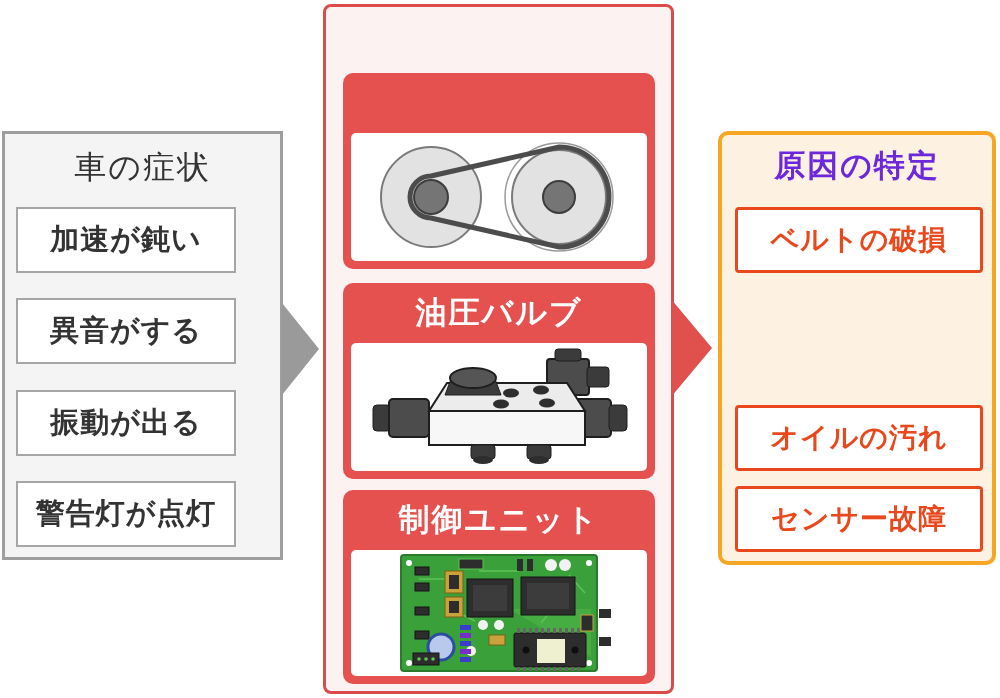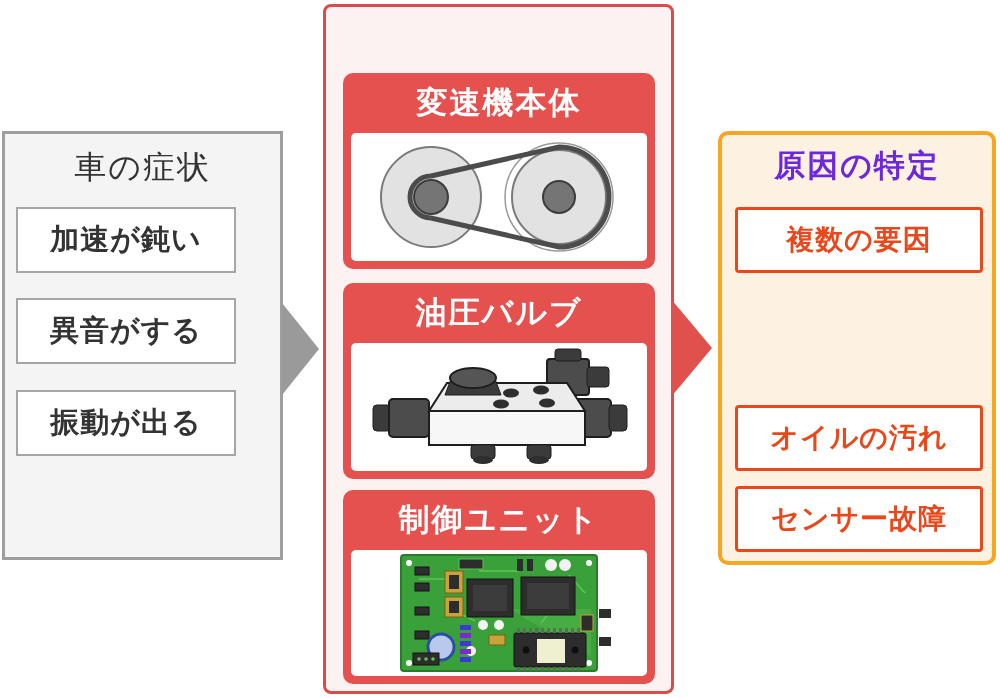--- a/index.html
+++ b/index.html
@@ -92,28 +92,28 @@
 </head>
 <body>
 
 <div class="canvas">
 
   <section class="panel symptoms-panel">
     <h2 class="symptoms-title">車の症状</h2>
     <div class="symptom-box symptom-1">加速が鈍い</div>
     <div class="symptom-box symptom-3">振動が出る</div>
     <div class="symptom-box symptom-2">異音がする</div>
+    <div class="symptom-box symptom-4">警告灯が点灯</div>
   </section>
 
   <div class="arrow arrow-gray"></div>
 
   <section class="panel factors-panel">
 
     <div class="factor-card factor-card-1">
-      <div class="factor-title">変速機本体</div>
       <div class="factor-body">
         <svg width="280" height="116" viewBox="0 0 280 116">
           <circle cx="72" cy="58" r="50" fill="#e2e2e2" stroke="#7a7a7a" stroke-width="2"></circle>
           <circle cx="200" cy="58" r="54" fill="none" stroke="#9a9a9a" stroke-width="1.5"></circle>
           <circle cx="200" cy="58" r="47" fill="#e2e2e2" stroke="#7a7a7a" stroke-width="2"></circle>
           <path d="M 72,37 L 200,8 A 50,50 0 1 1 200,108 L 72,79 A 21,21 0 0 1 72,37 Z" fill="none" stroke="#4c4c4c" stroke-width="5"></path>
           <circle cx="72" cy="58" r="17" fill="#757575" stroke="#3d3d3d" stroke-width="2"></circle>
           <circle cx="200" cy="58" r="16" fill="#757575" stroke="#3d3d3d" stroke-width="2"></circle>
         </svg>
       </div>
@@ -219,18 +219,18 @@
             <circle cx="74" cy="108" r="1.8" fill="#5fc357"></circle>
         </svg>
       </div>
     </div>
   </section>
 
   <div class="arrow arrow-red"></div>
 
   <section class="panel causes-panel">
     <h2 class="causes-title">原因の特定</h2>
-    <div class="cause-box cause-1">複数の要因</div>
+    <div class="cause-box cause-1">ベルトの破損</div>
     <div class="cause-box cause-3">オイルの汚れ</div>
     <div class="cause-box cause-4">センサー故障</div>
   </section>
 
 </div>
 
 </body></html>

